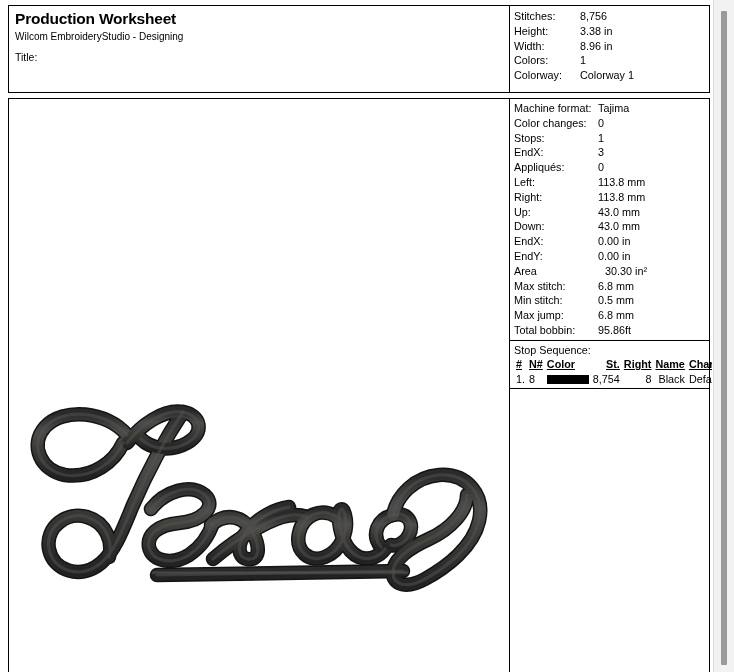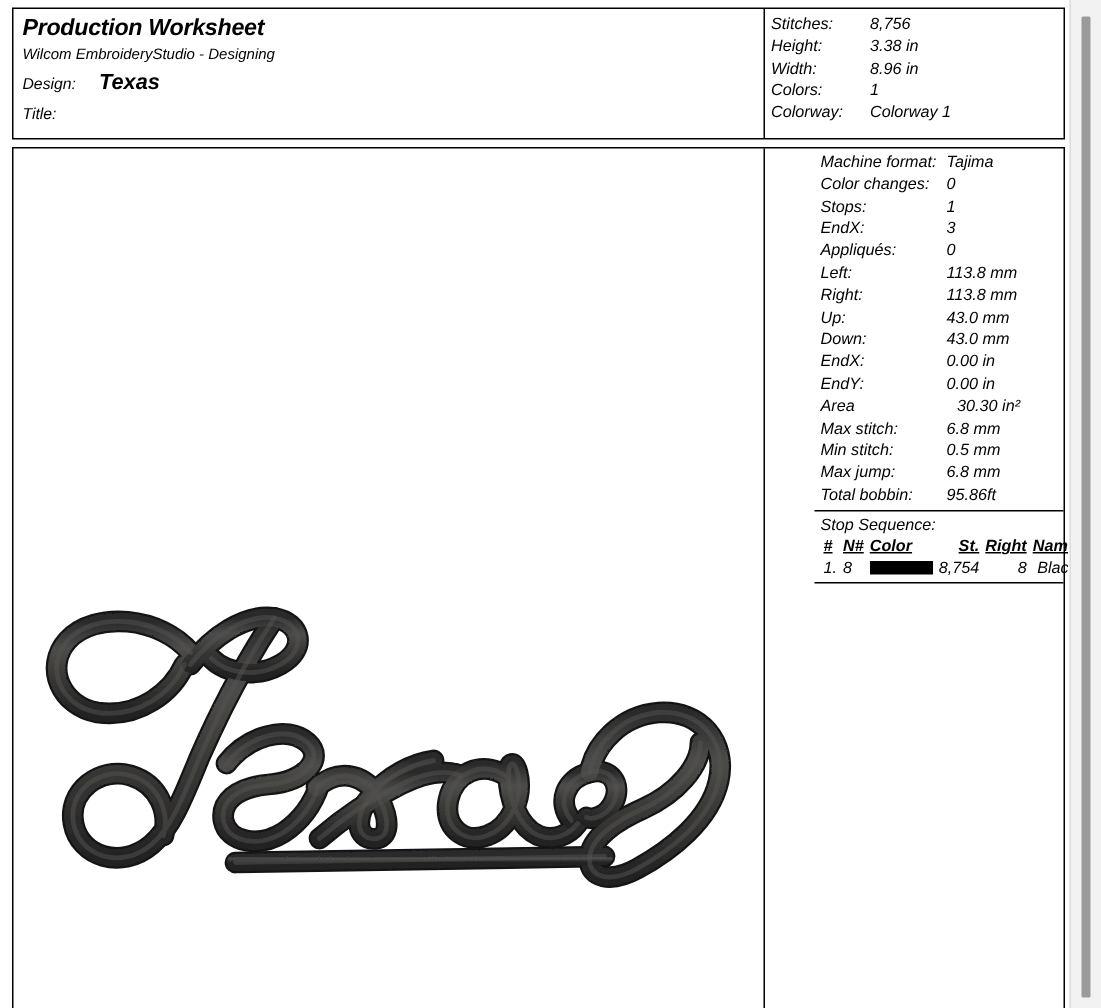--- a/index.html
+++ b/index.html
@@ -10,21 +10,20 @@
     height: 672px;
     overflow: hidden;
     font-family: "Liberation Sans", sans-serif;
   }
 
   #app {
     position: relative;
     width: 651px;
     height: 672px;
     background: #15803d;
-    font-style: italic;
   }
 
   
   .viewport {
     position: absolute;
     left: 0; top: 0;
     width: 712px;
     height: 672px;
     background: #ffffff;
     overflow: hidden;
@@ -152,21 +151,20 @@
   }
 
   .info-pane {
     position: absolute;
     left: 500px;
     top: 0;
     width: 200px;
     height: 100%;
     border-left: 1.5px solid #000;
     box-sizing: border-box;
-    padding-left: 33px;
   }
 
   
   .details {
     padding: 2px 0 2px 4px;
     border-bottom: 1.5px solid #000;
   }
   .details .kv { }
   .details .kv .k { flex: 0 0 84px; }
   .details .kv .v { flex: 1 1 auto; }
@@ -234,24 +232,20 @@
 
   <div class="viewport">
     <div class="sheet">
 
       <div class="header-box">
 
         <div class="header-left">
           <div class="ws-title">Production Worksheet</div>
           <div class="ws-sub">Wilcom EmbroideryStudio - Designing</div>
 
-          <div class="ws-row">
-            <span class="ws-lbl">Design:</span>
-            <span class="ws-val-big">Texas</span>
-          </div>
 
           <div class="ws-row title-row">
             <span class="ws-lbl">Title:</span>
             <span class="ws-val-big"></span>
           </div>
         </div>
 
         <div class="header-right" id="summary-panel">
             <div class="kv">
               <span class="k">Stitches:</span>

